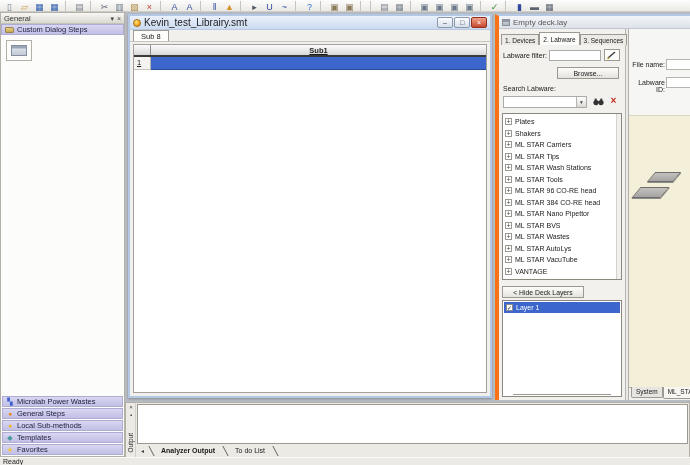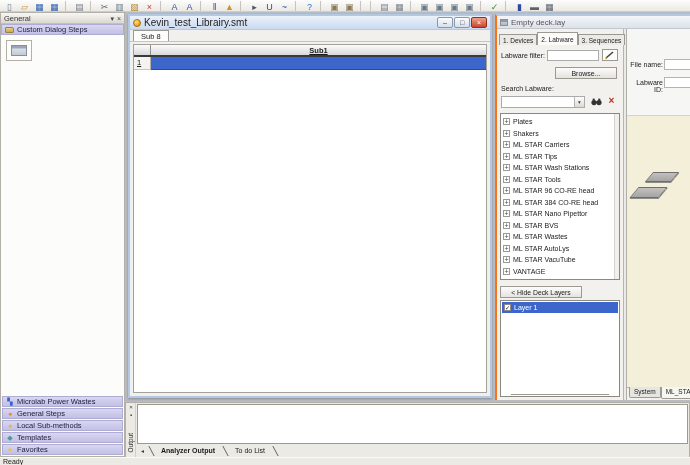--- a/index.html
+++ b/index.html
@@ -37,21 +37,21 @@
   .mw-tab{border:1px solid #9b9991;border-bottom:none;background:#fdfdfc;padding:1px 7px 0;font-size:7.5px;height:11px;}
   .mw-grid-area{position:absolute;left:3px;right:3px;top:28px;bottom:3px;background:#fff;border:1px solid #a3a19a;text-decoration:underline;}
   .grid-hrow{display:flex;height:12px;border-bottom:2px solid #3a3a3a;}
   .grid-corner{flex:none;width:17px;background:linear-gradient(#fbfbfb,#d9d9d9);border-right:1px solid #8f8f8f;}
   .grid-hcell{flex:1;background:linear-gradient(#fbfbfb,#d9d9d9);font-weight:bold;font-size:7.5px;text-align:center;line-height:11px;}
   .grid-row{display:flex;height:13px;}
   .grid-rownum{flex:none;width:17px;background:#f4f3f0;border-right:1px solid #b3b1aa;border-bottom:1px solid #c6c4be;font-size:7.5px;padding:1px 0 0 3px;}
   .grid-datacell{flex:1;background:#3c66cb;border-bottom:1px solid #2a4a9c;}
 
   
-  .deck-window{position:absolute;left:495px;top:14px;width:195px;height:386px;background:#f2f1ee;border-left:2px solid #f97316;border-top:2px solid #b2c8e5;}
+  .deck-window{position:absolute;left:495px;top:14px;width:195px;height:386px;background:#f2f1ee;border-left:4px solid #f97316;border-top:2px solid #b2c8e5;}
   .dw-titlebar{height:13px;background:linear-gradient(#f3f5f9,#dde2ea);display:flex;align-items:center;gap:3px;padding:0 3px;border-bottom:1px solid #c2c6cd;color:#555;}
   .deck-icon{flex:none;width:8px;height:7px;border:1px solid #8a8f98;background:linear-gradient(#d9dde3,#aeb4bd);box-shadow:inset 0 2px 0 #8f99a6;}
   .dw-body{position:absolute;top:13px;left:0;right:0;bottom:0;display:flex;}
   .dw-left{flex:none;width:127px;position:relative;background:#f2f1ee;border-right:1px solid #b6b4ae;}
   .dw-splitter{flex:none;width:3px;background:#eceae6;border-right:1px solid #b0aea8;}
   .dw-right{flex:1;position:relative;background:#f6f6f4;overflow:hidden;}
 
   .lab-tabs{position:absolute;top:2px;left:2px;height:14px;display:flex;align-items:flex-end;}
   .lab-tab{border:1px solid #9b9991;border-bottom:none;background:#eceae6;padding:0 3px;font-size:6.5px;height:11px;line-height:11px;white-space:nowrap;}
   .lab-tab.active{background:#fbfbf9;height:13px;line-height:13px;position:relative;z-index:2;}

